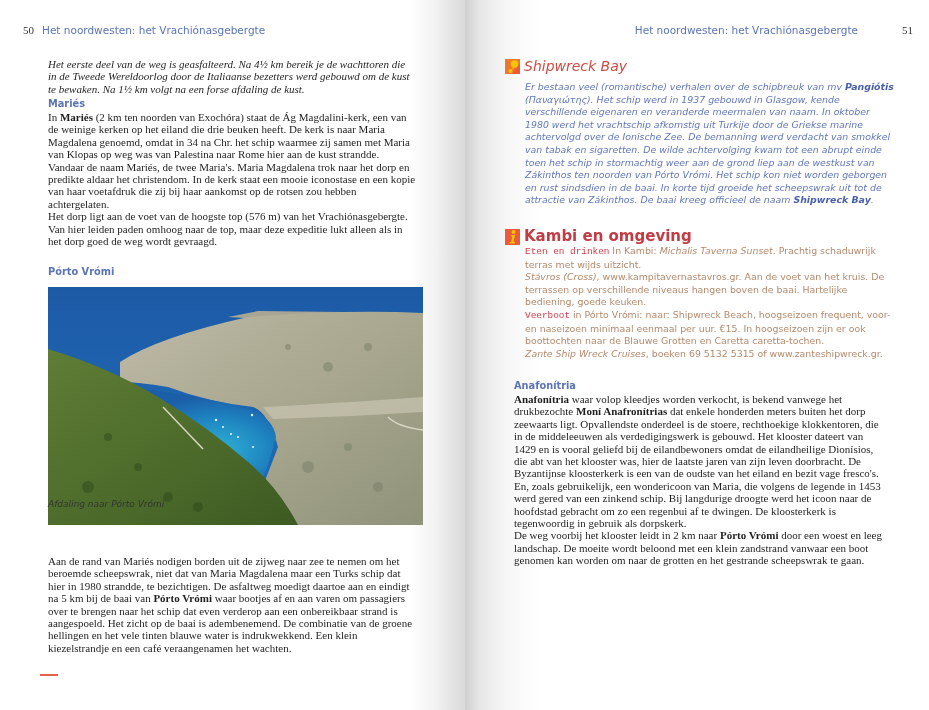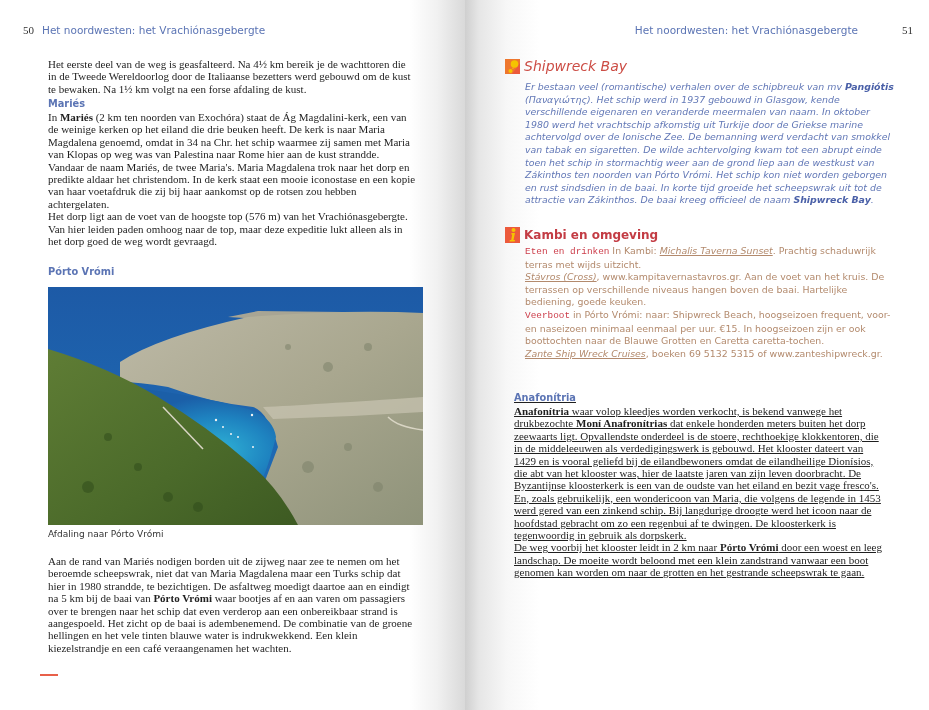--- a/index.html
+++ b/index.html
@@ -30,56 +30,56 @@
   .sub-head {
     font-family: "DejaVu Sans", sans-serif; font-weight: bold; font-size: 9.8px;
     color: #5b74b4; margin: 0 0 2px 0;
   }
   .left-col { position: absolute; left: 48px; width: 368px; }
 
   .photo {
     position: absolute; left: 48px; top: 287px; width: 375px; height: 238px; overflow: hidden;
   }
   .caption {
-    position: absolute; left: 48px; top: 529px;
-    font-family: "DejaVu Sans", sans-serif; font-size: 9px; color: #333;
+    position: absolute; left: 48px; top: 499px;
+    font-family: "DejaVu Sans", sans-serif; font-style: italic; font-size: 9px; color: #333;
   }
   .page-marker { position: absolute; left: 40px; top: 674px; width: 18px; height: 1.5px; background: #e8604a; }
 
   .right-col { position: absolute; left: 525px; width: 382px; }
   .box-head { position: absolute; left: 505px; display: flex; align-items: center; }
   .box-head .ico { width: 15px; height: 15px; position: relative; margin-right: 4px; flex: none; }
   .shipwreck-title {
     font-family: "DejaVu Sans", sans-serif; font-style: italic; font-size: 14px; color: #cc4d45;
   }
   .kambi-title {
-    font-family: "DejaVu Sans", sans-serif; font-weight: bold; font-size: 12px; color: #c33c44;
+    font-family: "DejaVu Sans", sans-serif; font-weight: bold; font-size: 15px; color: #c33c44;
   }
   .blue-italic {
     font-family: "DejaVu Sans", sans-serif; font-style: italic; font-size: 9.4px; line-height: 12.6px;
     color: #6177b6; margin: 0;
   }
   .blue-italic b { font-weight: bold; color: #4a60a8; }
   .info-text {
     font-family: "DejaVu Sans", sans-serif; font-size: 9.4px; line-height: 12.6px; color: #b38a6d; margin: 0;
   }
   .info-text .lbl { color: #cc3d4a; font-family: Liberation Mono, monospace; }
-  .info-text i { font-style: italic; text-decoration: underline; }
+  .info-text i { font-style: italic; }
 </style>
 </head>
 <body>
 
 <div class="spread">
 
   <div class="page page-left">
     <div class="running-head">
       <span class="folio">50</span><span>Het noordwesten: het Vrachiónasgebergte</span>
     </div>
 
-    <p class="body-text left-col" style="top:58px;">Het eerste deel van de weg is geasfalteerd. Na 4½ km bereik je de wachttoren die in de Tweede Wereldoorlog door de Italiaanse bezetters werd gebouwd om de kust te bewaken. Na 1½ km volgt na een forse afdaling de kust.</p>
+    <p class="body-text left-col" style="top:58px;font-style:italic;">Het eerste deel van de weg is geasfalteerd. Na 4½ km bereik je de wachttoren die in de Tweede Wereldoorlog door de Italiaanse bezetters werd gebouwd om de kust te bewaken. Na 1½ km volgt na een forse afdaling de kust.</p>
 
     <div class="left-col" style="top:98px;">
       <div class="sub-head">Mariés</div>
       <p class="body-text"><span>In </span><b>Mariés</b><span> (2 km ten noorden van Exochóra) staat de Ág Magdalini-kerk, een van de weinige kerken op het eiland die drie beuken heeft. De kerk is naar Maria Magdalena genoemd, omdat in 34 na Chr. het schip waarmee zij samen met Maria van Klopas op weg was van Palestina naar Rome hier aan de kust strandde. Vandaar de naam Mariés, de twee Maria's. Maria Magdalena trok naar het dorp en predikte aldaar het christendom. In de kerk staat een mooie iconostase en een kopie van haar voetafdruk die zij bij haar aankomst op de rotsen zou hebben achtergelaten.</span></p>
       <p class="body-text">Het dorp ligt aan de voet van de hoogste top (576 m) van het Vrachiónasgebergte. Van hier leiden paden omhoog naar de top, maar deze expeditie lukt alleen als in het dorp goed de weg wordt gevraagd.</p>
     </div>
 
     <div class="sub-head left-col" style="top:266px;">Pórto Vrómi</div>
 
     <div class="photo" title="Aerial view of a turquoise bay between green and rocky hillsides with boats">
@@ -174,17 +174,17 @@
       <rect width="15" height="16" fill="#ec5a3c"></rect>
       <circle cx="8.5" cy="3" r="2" fill="#f5c400"></circle>
       <path d="M6.5 6 L10 6 L8.5 13 L10 13 L9.7 14.5 L4.5 14.5 L4.8 13 L6.2 13 L7.2 7.5 L6.2 7.5 Z" fill="#f5c400"></path>
     </svg>
   </span>
   <span class="kambi-title">Kambi en omgeving</span>
 </div>
 
 <p class="info-text right-col" style="top:245px; width:372px;"><span class="lbl">Eten en drinken</span><span> In Kambi: </span><i>Michalis Taverna Sunset</i><span>. Prachtig schaduwrijk terras met wijds uitzicht.</span><br><i>Stávros (Cross)</i><span>, www.kampitavernastavros.gr. Aan de voet van het kruis. De terrassen op verschillende niveaus hangen boven de baai. Hartelijke bediening, goede keuken.</span><br><span class="lbl">Veerboot</span><span> in Pórto Vrómi: naar: Shipwreck Beach, hoogseizoen frequent, voor- en naseizoen minimaal eenmaal per uur. €15. In hoogseizoen zijn er ook boottochten naar de Blauwe Grotten en Caretta caretta-tochen.</span><br><i>Zante Ship Wreck Cruises</i><span>, boeken 69 5132 5315 of www.zanteshipwreck.gr.</span></p>
 
-<div class="right-col" style="top:392px; left:514px; width:368px;text-decoration:underline;">
+<div class="right-col" style="top:380px; left:514px; width:368px;">
   <div class="sub-head">Anafonítria</div>
   <p class="body-text"><b>Anafonítria</b><span> waar volop kleedjes worden verkocht, is bekend vanwege het drukbezochte </span><b>Moní Anafronítrias</b><span> dat enkele honderden meters buiten het dorp zeewaarts ligt. Opvallendste onderdeel is de stoere, rechthoekige klokkentoren, die in de middeleeuwen als verdedigingswerk is gebouwd. Het klooster dateert van 1429 en is vooral geliefd bij de eilandbewoners omdat de eilandheilige Dionísios, die abt van het klooster was, hier de laatste jaren van zijn leven doorbracht. De Byzantijnse kloosterkerk is een van de oudste van het eiland en bezit vage fresco's. En, zoals gebruikelijk, een wondericoon van Maria, die volgens de legende in 1453 werd gered van een zinkend schip. Bij langdurige droogte werd het icoon naar de hoofdstad gebracht om zo een regenbui af te dwingen. De kloosterkerk is tegenwoordig in gebruik als dorpskerk.</span></p>
   <p class="body-text"><span>De weg voorbij het klooster leidt in 2 km naar </span><b>Pórto Vrómi</b><span> door een woest en leeg landschap. De moeite wordt beloond met een klein zandstrand vanwaar een boot genomen kan worden om naar de grotten en het gestrande scheepswrak te gaan.</span></p>
 </div>
 
 </body></html>

